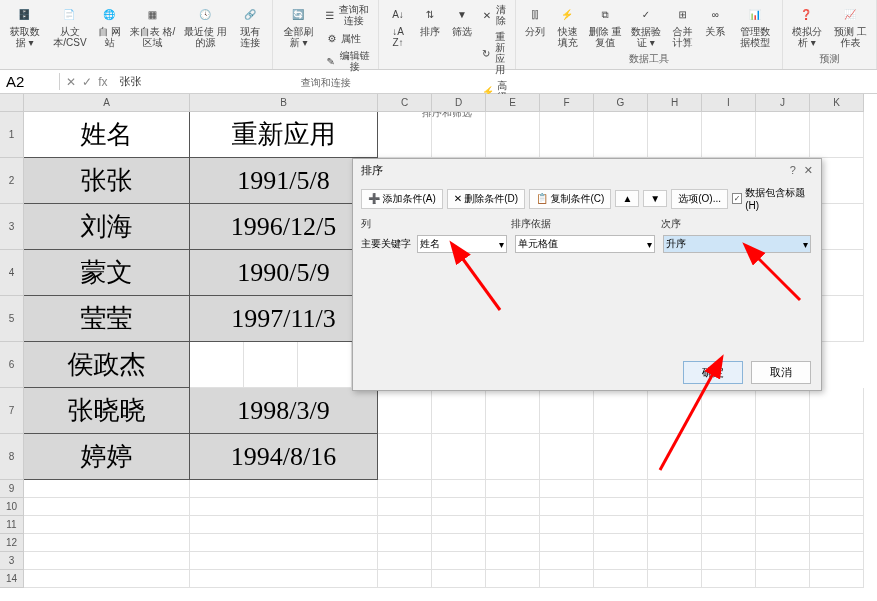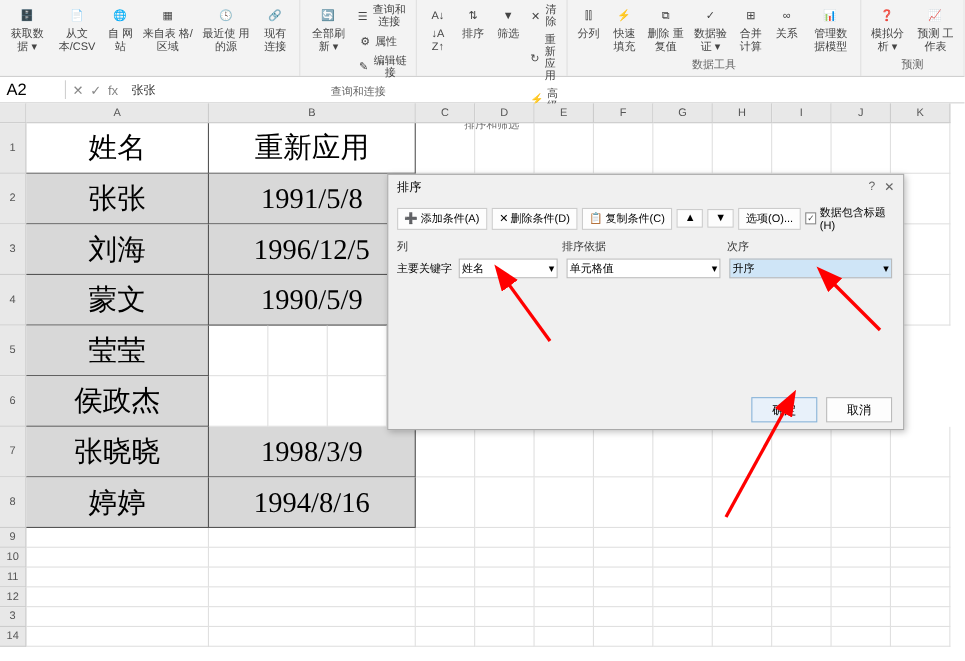--- a/index.html
+++ b/index.html
@@ -307,20 +307,21 @@
           <div class="cell col-other" style="height: 46px;"></div>
           <div class="cell col-other" style="height: 46px;"></div>
           <div class="cell col-other" style="height: 46px;"></div>
           <div class="cell col-other" style="height: 46px;"></div>
           <div class="cell col-other" style="height: 46px;"></div>
           <div class="cell col-other" style="height: 46px;"></div>
           <div class="cell col-other" style="height: 46px;"></div>
         </div>
         <div class="row selected-range data-row">
           <div class="cell col-a data-cell" style="height: 46px;">莹莹</div>
+          <div class="cell col-b data-cell" style="height: 46px;">1997/11/3</div>
           <div class="cell col-other" style="height: 46px;"></div>
           <div class="cell col-other" style="height: 46px;"></div>
           <div class="cell col-other" style="height: 46px;"></div>
           <div class="cell col-other" style="height: 46px;"></div>
           <div class="cell col-other" style="height: 46px;"></div>
           <div class="cell col-other" style="height: 46px;"></div>
           <div class="cell col-other" style="height: 46px;"></div>
           <div class="cell col-other" style="height: 46px;"></div>
           <div class="cell col-other" style="height: 46px;"></div>
         </div>

